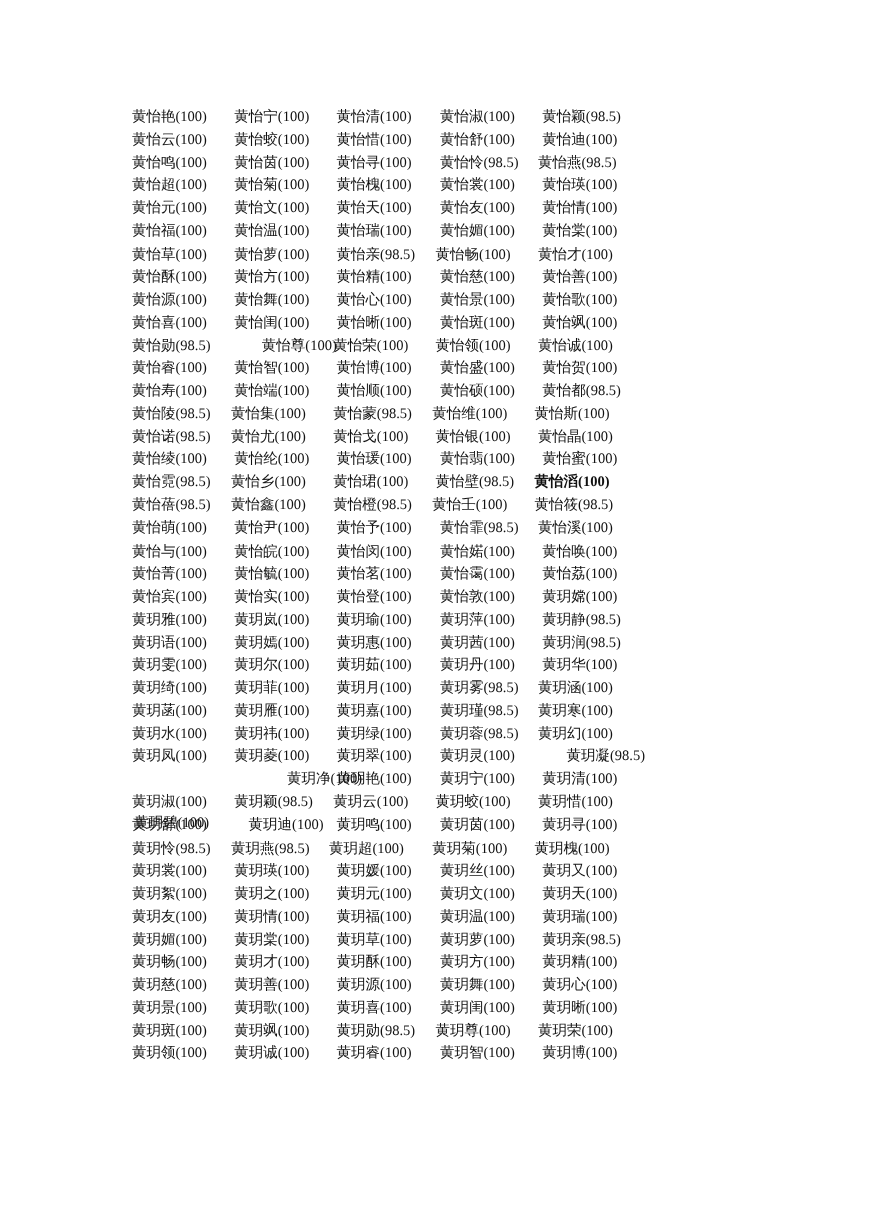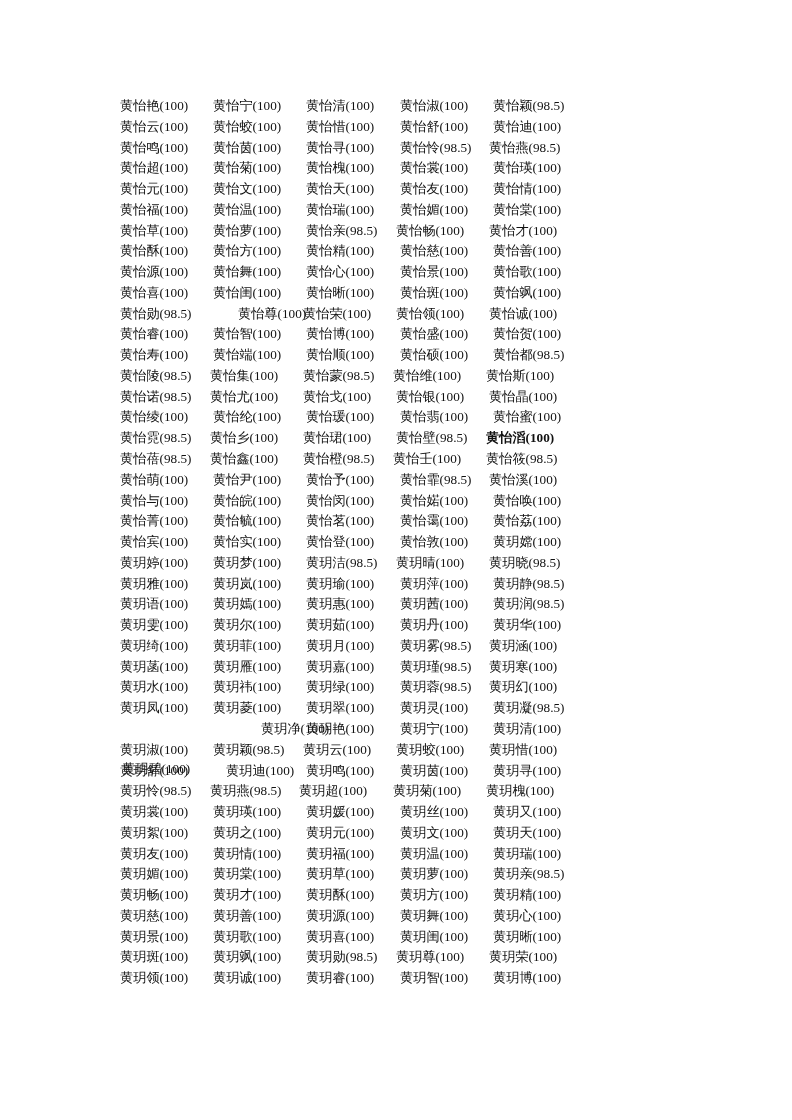--- a/index.html
+++ b/index.html
@@ -161,27 +161,20 @@
       <span class="cell" style="left: 493px;">黄怡荔(100)</span>
     </div>
     <div class="row">
       <span class="cell" style="left: 120px;">黄怡宾(100)</span>
       <span class="cell" style="left: 213px;">黄怡实(100)</span>
       <span class="cell" style="left: 306px;">黄怡登(100)</span>
       <span class="cell" style="left: 400px;">黄怡敦(100)</span>
       <span class="cell" style="left: 493px;">黄玥嫦(100)</span>
     </div>
     <div class="row">
-      <span class="cell" style="left: 120px;">黄玥婷(100)</span>
-      <span class="cell" style="left: 213px;">黄玥梦(100)</span>
-      <span class="cell" style="left: 306px;">黄玥洁(98.5)</span>
-      <span class="cell" style="left: 396px;">黄玥晴(100)</span>
-      <span class="cell" style="left: 489px;">黄玥晓(98.5)</span>
-    </div>
-    <div class="row">
       <span class="cell" style="left: 120px;">黄玥雅(100)</span>
       <span class="cell" style="left: 213px;">黄玥岚(100)</span>
       <span class="cell" style="left: 306px;">黄玥瑜(100)</span>
       <span class="cell" style="left: 400px;">黄玥萍(100)</span>
       <span class="cell" style="left: 493px;">黄玥静(98.5)</span>
     </div>
     <div class="row">
       <span class="cell" style="left: 120px;">黄玥语(100)</span>
       <span class="cell" style="left: 213px;">黄玥嫣(100)</span>
       <span class="cell" style="left: 306px;">黄玥惠(100)</span>
@@ -214,21 +207,21 @@
       <span class="cell" style="left: 213px;">黄玥祎(100)</span>
       <span class="cell" style="left: 306px;">黄玥绿(100)</span>
       <span class="cell" style="left: 400px;">黄玥蓉(98.5)</span>
       <span class="cell" style="left: 489px;">黄玥幻(100)</span>
     </div>
     <div class="row">
       <span class="cell" style="left: 120px;">黄玥凤(100)</span>
       <span class="cell" style="left: 213px;">黄玥菱(100)</span>
       <span class="cell" style="left: 306px;">黄玥翠(100)</span>
       <span class="cell" style="left: 400px;">黄玥灵(100)</span>
-      <span class="cell" style="left: 493px;">黄玥凝(98.5)</span>
+      <span class="cell" style="left: 515px;">黄玥凝(98.5)</span>
     </div>
     <div class="row">
       <span class="cell" style="left: 122px; margin-top: 40px;">黄玥碧(100)</span>
       <span class="cell" style="left: 213px; margin-left: 48px;">黄玥净(100)</span>
       <span class="cell" style="left: 306px;">黄玥艳(100)</span>
       <span class="cell" style="left: 400px;">黄玥宁(100)</span>
       <span class="cell" style="left: 493px;">黄玥清(100)</span>
     </div>
     <div class="row">
       <span class="cell" style="left: 120px;">黄玥淑(100)</span>

